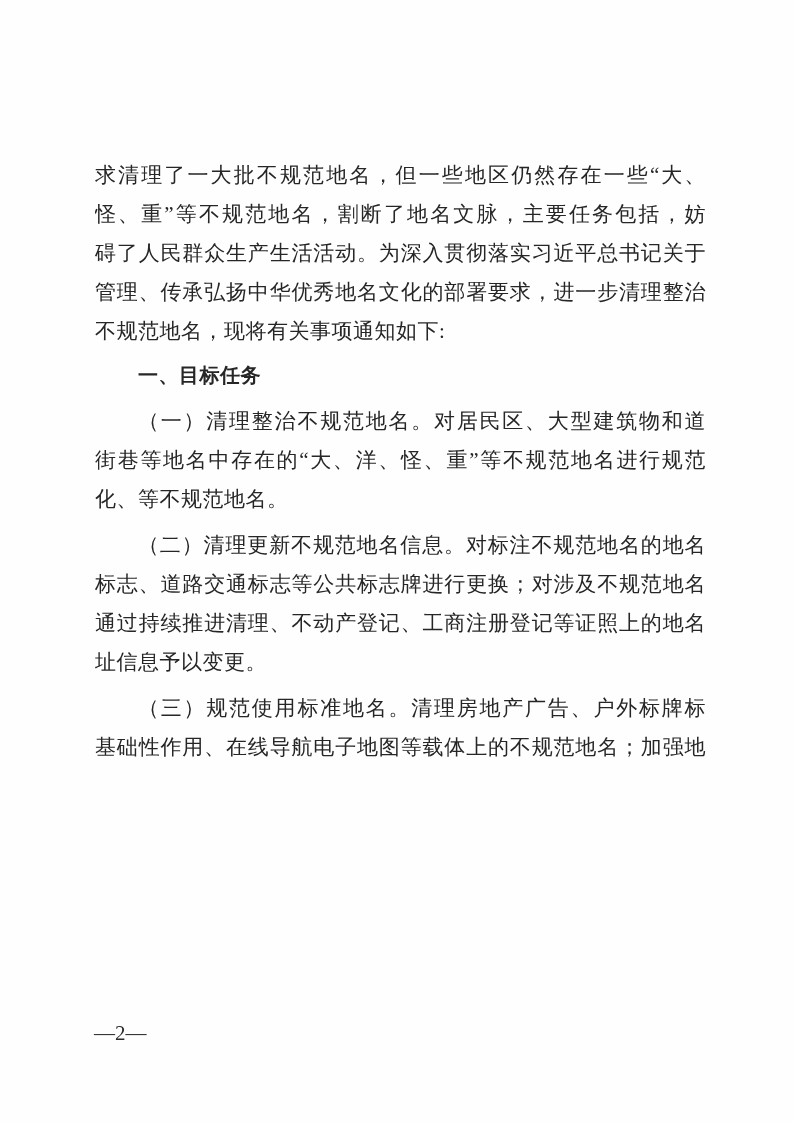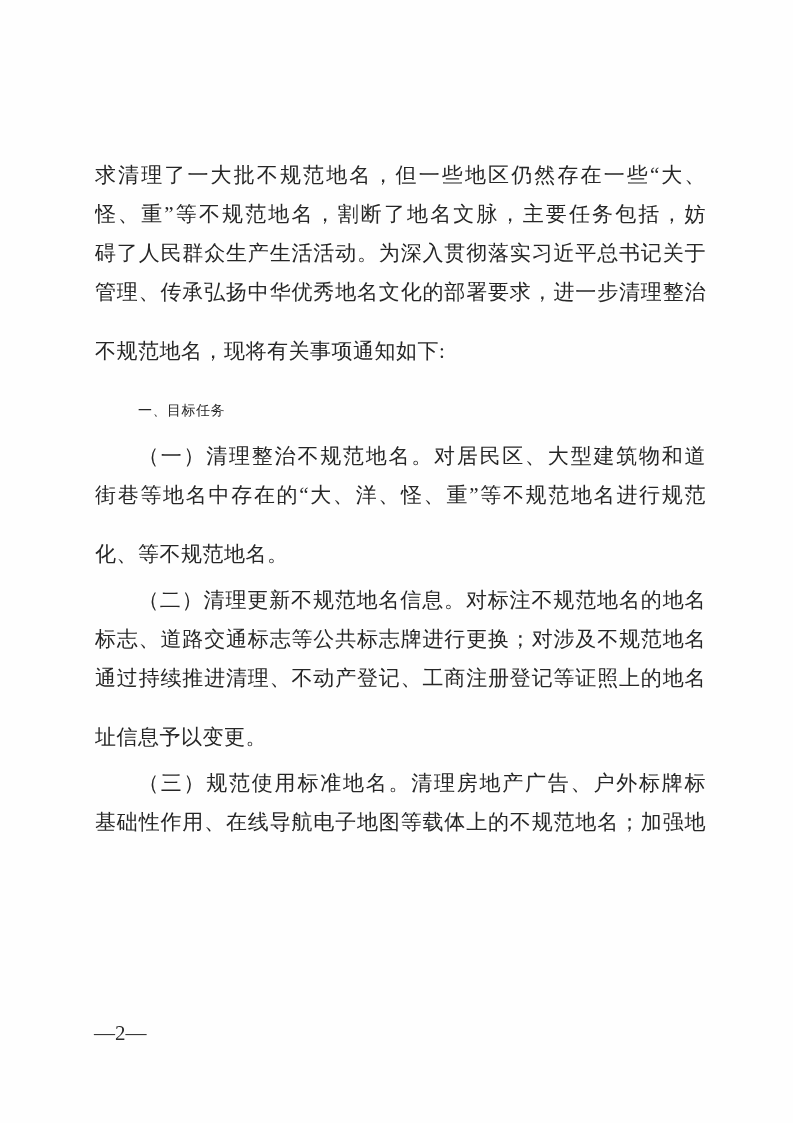--- a/index.html
+++ b/index.html
@@ -28,26 +28,26 @@
   .line {
     font-size: 21px;
     height: 39px;
     line-height: 39px;
     overflow: hidden;
     text-align: justify;
     letter-spacing: 0.5px;
   }
   
   .line.fill { text-align-last: justify; }
-  .line.last { text-align: center; text-align-last: left; margin-top: 20px; }
+  .line.last { text-align: center; text-align-last: left; }
   .line.indent { padding-left: 43px; }
   .para.heading .line {
     font-family: "Liberation Sans", "DejaVu Sans", sans-serif;
-    font-weight: 400;
-    font-size: 14px;
+    font-weight: 700;
+    font-size: 20px;
   }
   .page-number {
     position: absolute;
     left: 94px;
     top: 1020px;
     font-size: 21px;
     line-height: 26px;
     color: #2b2b2b;
     letter-spacing: 0px;
   }

